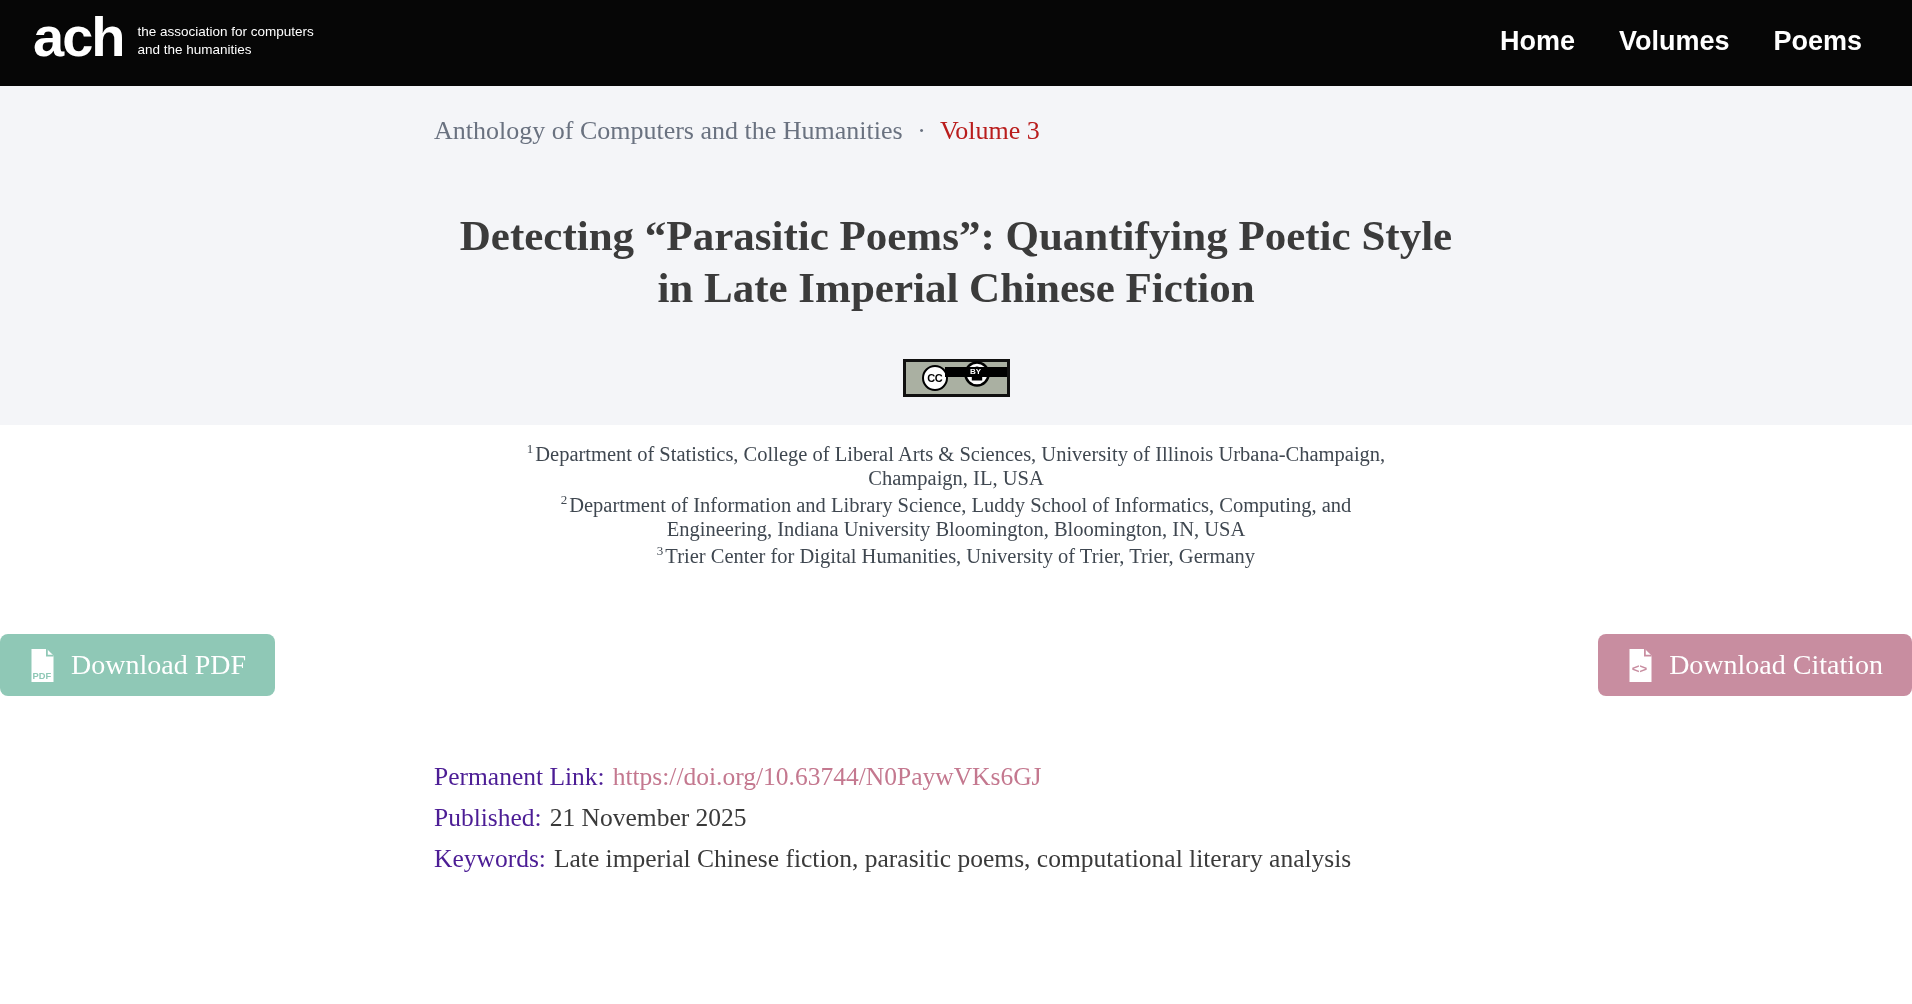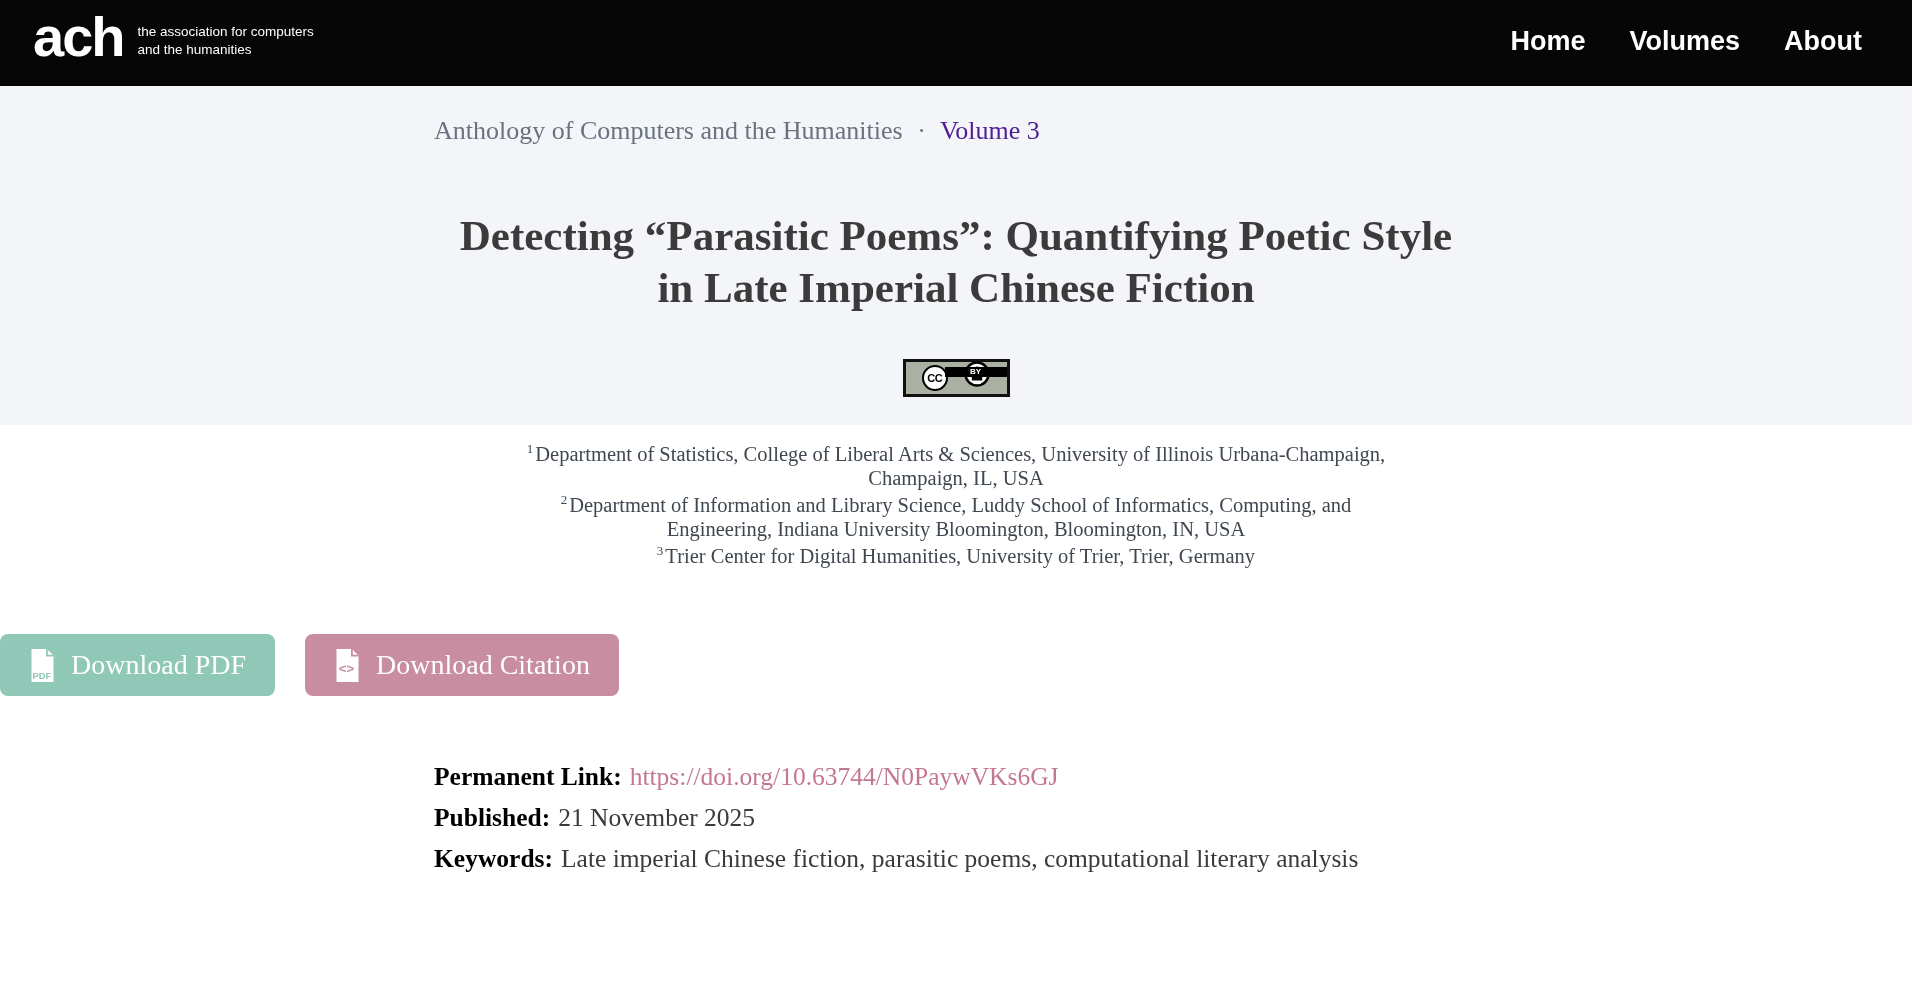--- a/index.html
+++ b/index.html
@@ -27,21 +27,21 @@
   .nav-link {
     color: #fff; font-weight: bold; font-size: 27px; cursor: pointer;
     text-decoration: none;
   }
 
   
   .hero { background: #f4f5f8; padding: 30px 0 28px; }
   .container { width: 1044px; margin: 0 auto; }
   .breadcrumb { font-size: 26px; color: #6a7280; }
   .breadcrumb .sep { margin: 0 8px; }
-  .volume-link { color: #4c1d95; cursor: pointer; text-decoration: none; }
+  .volume-link { color: #b91c1c; cursor: pointer; text-decoration: none; }
   .title {
     font-size: 43px; font-weight: bold; color: #3b3b3b;
     text-align: center; line-height: 1.22;
     max-width: 1010px; margin: 64px auto 44px;
   }
   .license-row { display: flex; justify-content: center; }
   .cc-badge {
     width: 107px; height: 38px; background: #aab0a2;
     border: 3px solid #101010; position: relative;
     display: flex; align-items: center; justify-content: space-around;
@@ -77,52 +77,52 @@
     margin: 0 5px; cursor: pointer;
   }
   .affiliations {
     max-width: 860px; margin: 16px auto 0; text-align: center;
     font-size: 20.5px; color: #3f4750; line-height: 1.18;
   }
   .affiliation { margin: 2px 0; }
   .affiliation sup { font-size: 13px; margin-right: 2px; }
 
   
-  .actions { display: flex; justify-content: flex-start; gap: 30px; margin-top: 66px; }
+  .actions { display: flex; justify-content: space-between; gap: 47px; margin-top: 66px; }
   .btn {
     display: inline-flex; align-items: center; gap: 15px;
     height: 62px; padding: 0 29px; border: none; border-radius: 8px;
     color: #fff; font-family: "Liberation Serif", serif; font-size: 28px;
     cursor: pointer;
   }
   .btn-pdf { background: #8fc8b6; }
   .btn-cite { background: #c88da0; }
   .btn svg { display: block; }
 
   
   .meta { margin-top: 66px; font-size: 25.5px; color: #3a3a3a; }
   .meta-row { margin-bottom: 11px; }
-  .meta-label { font-weight: bold; color: #000000; margin-right: 8px; }
+  .meta-label { font-weight: normal; color: #4c1d95; margin-right: 8px; }
   .doi-link { color: #c4788f; cursor: pointer; text-decoration: none; }
 </style>
 </head>
 <body>
 
 <header class="navbar">
   <div class="logo">
     <span class="logo-text">ach</span>
     <span class="logo-tagline">
       <span>the association for computers</span><br>
       <span>and the humanities</span>
     </span>
   </div>
   <nav class="nav-links">
     <a class="nav-link">Home</a>
     <a class="nav-link">Volumes</a>
-    <a class="nav-link">About</a>
+    <a class="nav-link">Poems</a>
   </nav>
 </header>
 
 <section class="hero">
   <div class="container">
     <div class="breadcrumb">
       <span>Anthology of Computers and the Humanities</span>
       <span class="sep">·</span>
       <a class="volume-link">Volume 3</a>
     </div>

